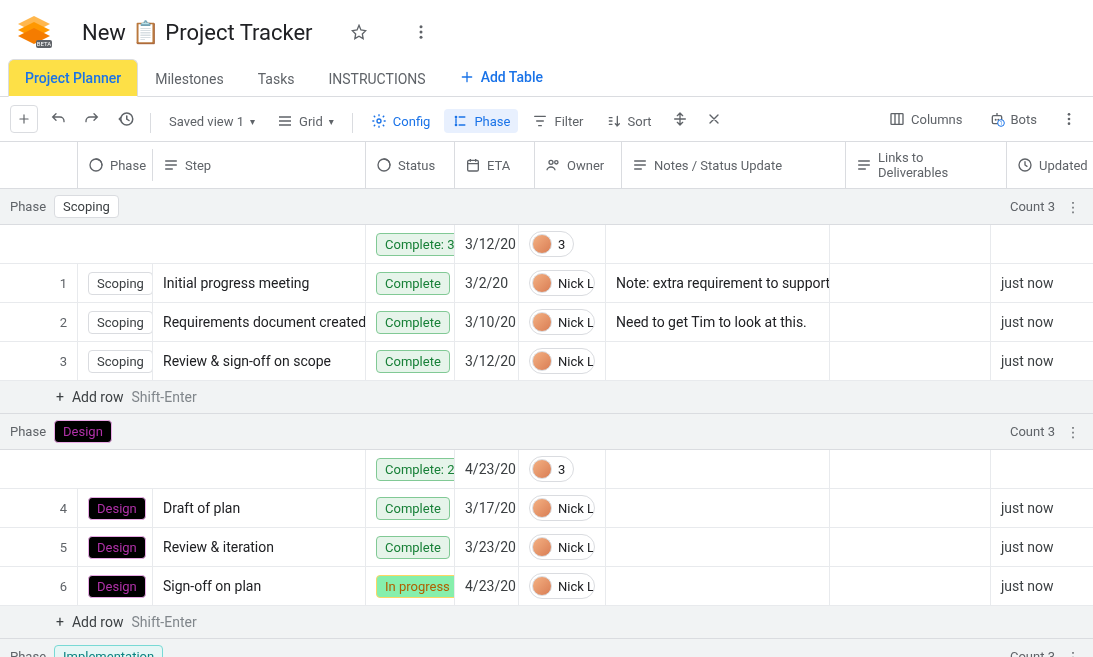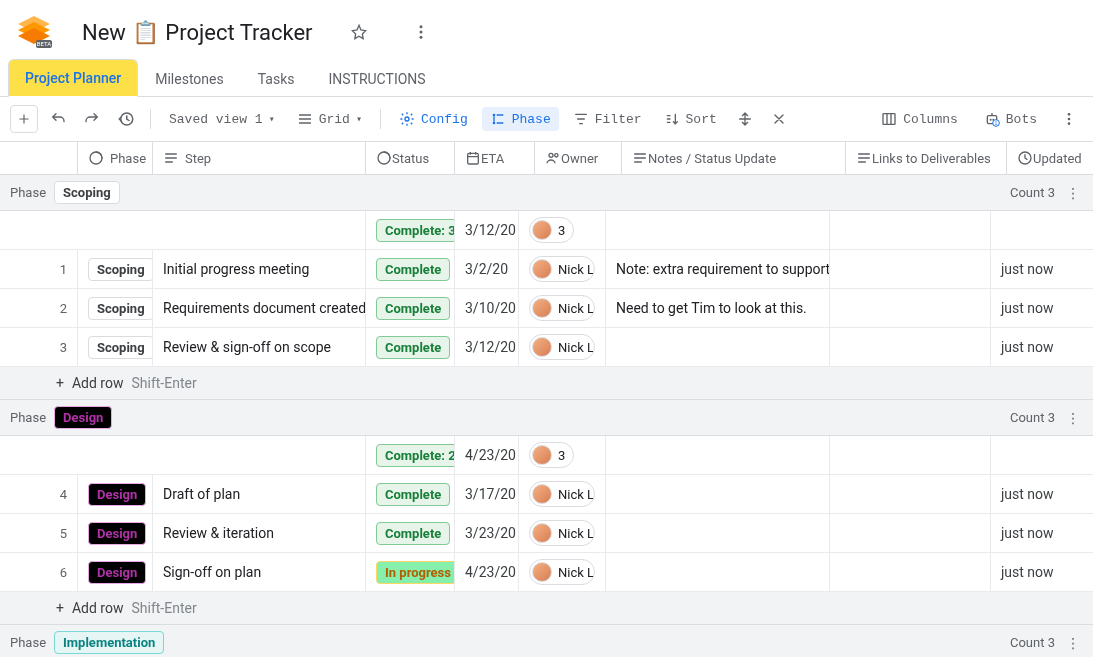--- a/index.html
+++ b/index.html
@@ -14,47 +14,47 @@
 .star-btn { width: 32px; height: 32px; display:flex; align-items:center; justify-content:center; color:#80868b; cursor:pointer; border-radius:50%; }
 .more-btn { width: 32px; height: 32px; display:flex; align-items:center; justify-content:center; color:#5f6368; cursor:pointer; border-radius:50%; }
 
 
 .tabs { display:flex; align-items:center; border-bottom:1px solid #dadce0; padding-left:8px; gap:0;}
 .tab { padding: 10px 16px; cursor:pointer; font-size:14px; color:#5f6368; border:1px solid transparent; border-bottom:none; position:relative; top:1px; }
 .tab.active { color:#1a73e8; font-weight:500; border:1px solid #dadce0; border-bottom:1px solid #fff; border-radius:6px 6px 0 0; background:#fde047;}
 .add-table { color:#1a73e8; display:flex; align-items:center; gap:6px; padding:10px 16px; cursor:pointer; font-weight:500;}
 
 
-.toolbar { display:flex; align-items:center; padding:8px 10px; gap:6px; border-bottom:1px solid #dadce0;font-family:Liberation Mono, monospace; }
+.toolbar { display:flex; align-items:flex-end; padding:8px 10px; gap:6px; border-bottom:1px solid #dadce0; }
 .tb-right { margin-left:auto; display:flex; align-items:center; gap:10px; }
 .icon-btn { width:28px; height:28px; display:flex; align-items:center; justify-content:center; cursor:pointer; border-radius:4px; color:#5f6368; border:1px solid transparent;}
 .icon-btn.bordered { border:1px solid #dadce0; }
 .tb-sep { width:1px; height:20px; background:#dadce0; margin:0 4px; }
 .tb-ctl { display:flex; align-items:center; gap:6px; padding:4px 8px; cursor:pointer; border-radius:4px; color:#5f6368; font-size:13px;}
 .tb-ctl.blue { color:#1a73e8; }
 .tb-ctl.pill { background:#e8f0fe; color:#1a73e8; }
 .caret { font-size:10px; color:#5f6368; }
 
 
 .colhdr { display:flex; border-bottom:1px solid #dadce0; background:#fff; }
-.colhdr > div { display:flex; align-items:center; padding:8px 10px; border-right:1px solid #dadce0; color:#5f6368; font-size:13px; }
+.colhdr > div { display:flex; align-items:center; gap:6px; padding:8px 10px; border-right:1px solid #dadce0; color:#5f6368; font-size:13px; }
 .w-num { width:78px; flex-shrink:0; justify-content:center; }
 .w-status { width:89px; flex-shrink:0; }
 .w-eta { width:80px; flex-shrink:0; }
 .w-owner { width:87px; flex-shrink:0; }
 .w-notes { width:224px; flex-shrink:0; }
 .w-links { width:161px; flex-shrink:0; }
 .w-upd { width:86px; flex-shrink:0; border-right:none !important; }
 
 .col-phase-hdr{ width:288px; flex-shrink:0; }
 
 
 .group-hdr { display:flex; align-items:center; background:#f1f3f4; border-bottom:1px solid #dadce0; padding:6px 10px 6px 10px; gap:8px; }
 .group-label { color:#5f6368; font-size:13px; }
-.chip { display:inline-flex; align-items:center; padding:3px 8px; border-radius:4px; border:1px solid; font-size:13px; background:#fff;font-weight:bold; }
+.chip { display:inline-flex; align-items:center; padding:3px 8px; border-radius:4px; border:1px solid; font-size:13px; background:#fff; }
 .chip.scoping { border-color:#dadce0; color:#3c4043; }
 .chip.design { border-color:#e9a8e6; color:#b031a8; background:#000000; }
 .chip.impl { border-color:#78d9d5; color:#0b8481; background:#e6f6f5; }
 .chip.status-complete { border-color:#81c995; color:#188038; background:#e6f4ea; }
 .chip.status-inprog { border-color:#fdd663; color:#b06000; background:#86efac; }
 .count { color:#5f6368; font-size:13px; margin-left:auto; }
 .more-v { color:#5f6368; width:20px; text-align:center; cursor:pointer; }
 .row { display:flex; border-bottom:1px solid #e8eaed; }
 .cell { display:flex; align-items:center; padding:6px 10px; border-right:1px solid #e8eaed; min-height:34px; overflow:hidden; white-space:nowrap; text-overflow:ellipsis; }
 .cell:last-child { border-right:none; }
@@ -110,20 +110,26 @@
         <circle cx="12" cy="19" r="2" fill="currentColor"></circle>
       </svg>
   </div>
 </div>
 
 <div class="tabs">
   <div class="tab active">Project Planner</div>
     <div class="tab">Milestones</div>
     <div class="tab">Tasks</div>
     <div class="tab">INSTRUCTIONS</div>
+  <div class="add-table">
+    <svg width="16" height="16" viewBox="0 0 24 24">
+        <path d="M12 5v14M5 12h14" stroke="#1a73e8" stroke-width="2" stroke-linecap="round"></path>
+      </svg>
+    <span>Add Table</span>
+  </div>
 </div>
 
 <div class="toolbar">
   <div class="icon-btn bordered">
       <svg width="14" height="14" viewBox="0 0 24 24">
         <path d="M12 5v14M5 12h14" stroke="#5f6368" stroke-width="2" stroke-linecap="round"></path>
       </svg>
     </div>
   <div class="icon-btn">
       <svg width="16" height="16" viewBox="0 0 24 24">

